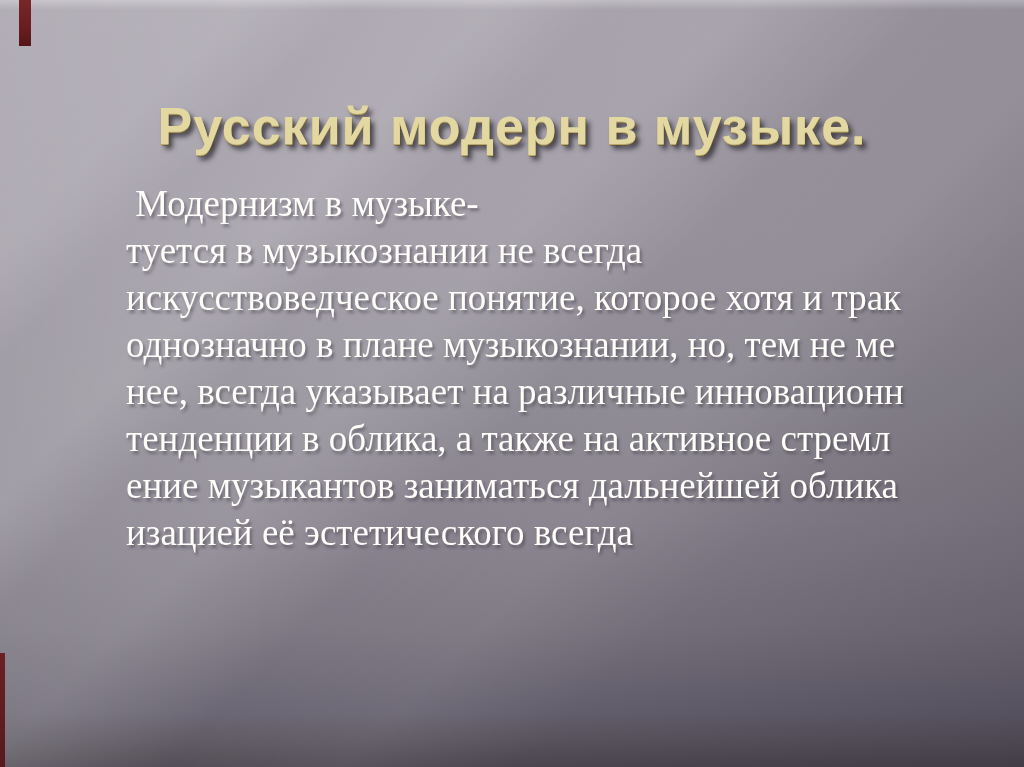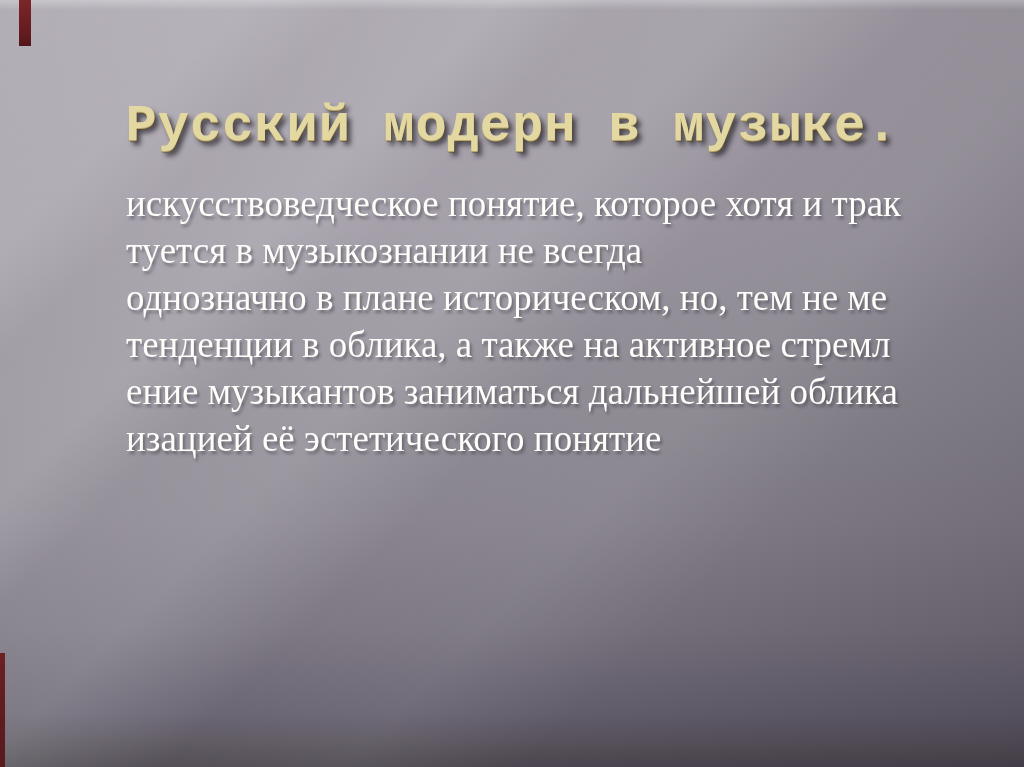--- a/index.html
+++ b/index.html
@@ -64,21 +64,21 @@
     height: 114px;
     background: linear-gradient(180deg, #6b2024 0%, #571a1d 100%);
   }
 
   .title {
     position: absolute;
     left: 0;
     right: 0;
     top: 63px;
     text-align: center;
-    font-family: Liberation Mono, monospace;
+    font-family: Liberation Sans, sans-serif;
     font-weight: bold;
     font-size: 52px;
     line-height: 1.1;
     letter-spacing: 1px;
     color: #e3d8a2;
     text-shadow:
       0 1px 0 #b8a768,
       1px 2px 1px rgba(90,75,40,0.55),
       4px 5px 5px rgba(42,38,48,0.78);
   }
@@ -103,21 +103,23 @@
 
 <div class="slide">
 
   <div class="accent-bar-top"></div>
 
   <div class="accent-bar-bottom"></div>
 
   <h1 class="title">Русский модерн в музыке.</h1>
 
   <div class="body-text">
+    <div class="line"> Модернизм в музыке-</div>
+    <div class="line">туется в музыкознании не всегда</div>
     <div class="line">искусствоведческое понятие, которое хотя и трак</div>
-    <div class="line">туется в музыкознании не всегда</div>
-    <div class="line">однозначно в плане историческом, но, тем не ме</div>
+    <div class="line">однозначно в плане музыкознании, но, тем не ме</div>
+    <div class="line">нее, всегда указывает на различные инновационн</div>
     <div class="line">тенденции в облика, а также на активное стремл</div>
     <div class="line">ение музыкантов заниматься дальнейшей облика</div>
-    <div class="line">изацией её эстетического понятие</div>
+    <div class="line">изацией её эстетического всегда</div>
   </div>
 
 </div>
 
 </body></html>

